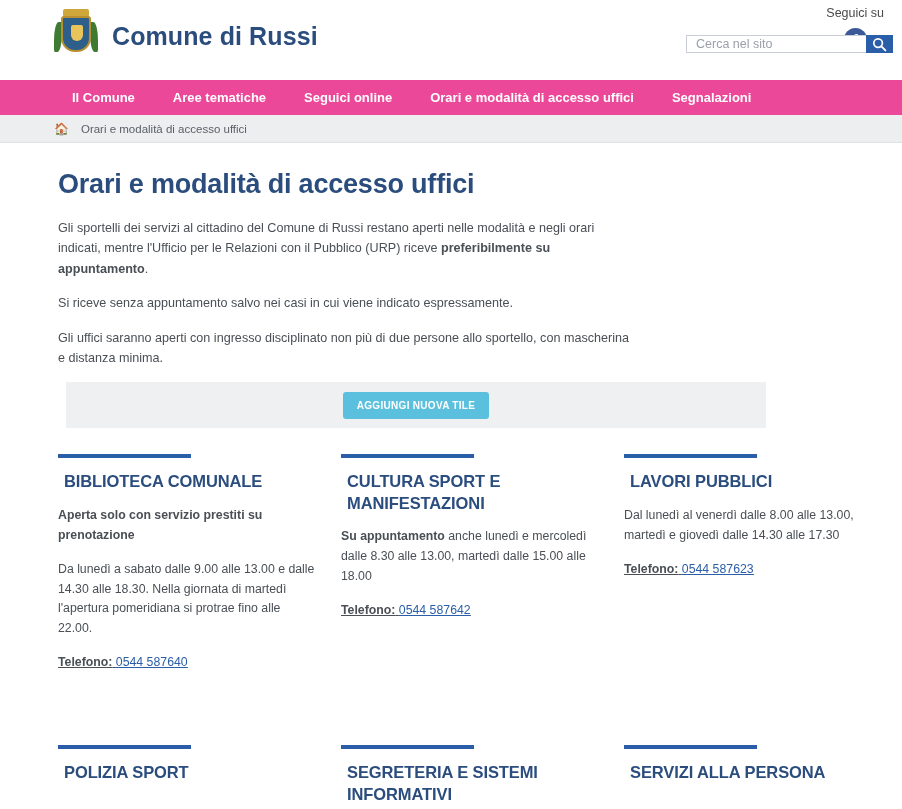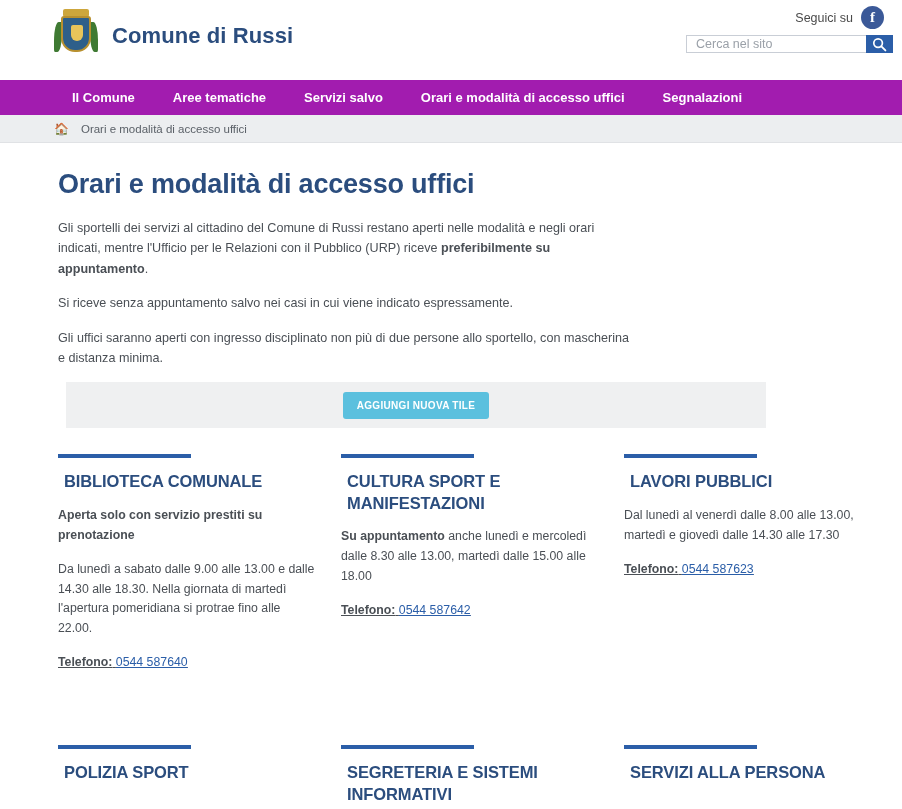--- a/index.html
+++ b/index.html
@@ -21,20 +21,21 @@
   }
   .social-row {
     position: absolute;
     right: 18px;
     top: 6px;
     display: flex;
     align-items: center;
     gap: 8px;
     font-size: 12.5px;
     color: #4a4a4a;
+    flex-direction: column;
   }
   .fb-circle {
     width: 23px; height: 23px; border-radius: 50%;
     background: #3b5998;
     color: #fff;
     font-family: "Liberation Serif", serif;
     font-weight: bold;
     font-size: 15px;
     line-height: 23px;
     text-align: center;
@@ -77,21 +78,21 @@
   .crest .leaf-l, .crest .leaf-r {
     position: absolute;
     top: 14px;
     width: 8px; height: 30px;
     background: #3f7a33;
     border-radius: 60% 10% 60% 10%;
   }
   .crest .leaf-l { left: 0px; }
   .crest .leaf-r { right: 0px; border-radius: 10% 60% 10% 60%; }
   .brand-title {
-    font-size: 22px;
+    font-size: 25px;
     color: #2b4d7e;
     font-weight: bold;
     letter-spacing: 0.1px;
   }
   .searchbox {
     position: absolute;
     right: 18px;
     top: 35px;
     display: flex;
     width: 198px;
@@ -112,21 +113,21 @@
     width: 38px;
     background: #2b5ea8;
     border: none;
     cursor: pointer;
     display: flex; align-items: center; justify-content: center;
   }
   .search-btn svg { display: block; }
 
   
   .navbar {
-    background: #a21caf;
+    background: #ec4899;
     height: 35px;
     display: flex;
     align-items: stretch;
     padding-left: 54px;
   }
   .navbar a {
     color: #ffffff;
     font-size: 13px;
     font-weight: bold;
     text-decoration: none;
@@ -254,21 +255,21 @@
         <circle cx="6.5" cy="6.5" r="4.6" fill="none" stroke="#ffffff" stroke-width="1.8"></circle>
         <line x1="10" y1="10" x2="14.3" y2="14.3" stroke="#ffffff" stroke-width="2" stroke-linecap="round"></line>
       </svg>
     </button>
   </div>
 </div>
 
 <nav class="navbar">
   <a href="#">Il Comune</a>
   <a href="#">Aree tematiche</a>
-  <a href="#">Servizi salvo</a>
+  <a href="#">Seguici online</a>
   <a href="#">Orari e modalità di accesso uffici</a>
   <a href="#">Segnalazioni</a>
 </nav>
 
 <div class="breadcrumb">
   <span class="home-ico">🏠</span>
   <span>Orari e modalità di accesso uffici</span>
 </div>
 
 <div class="content">

